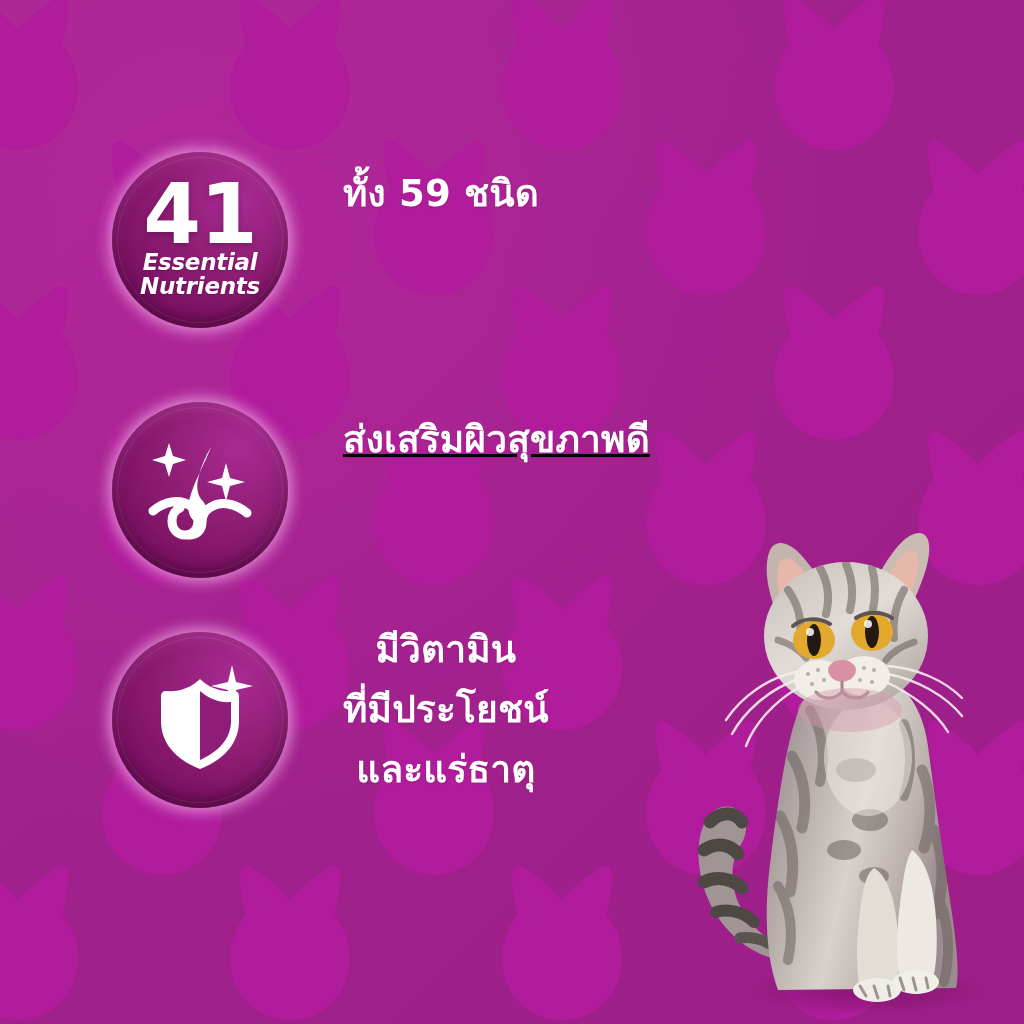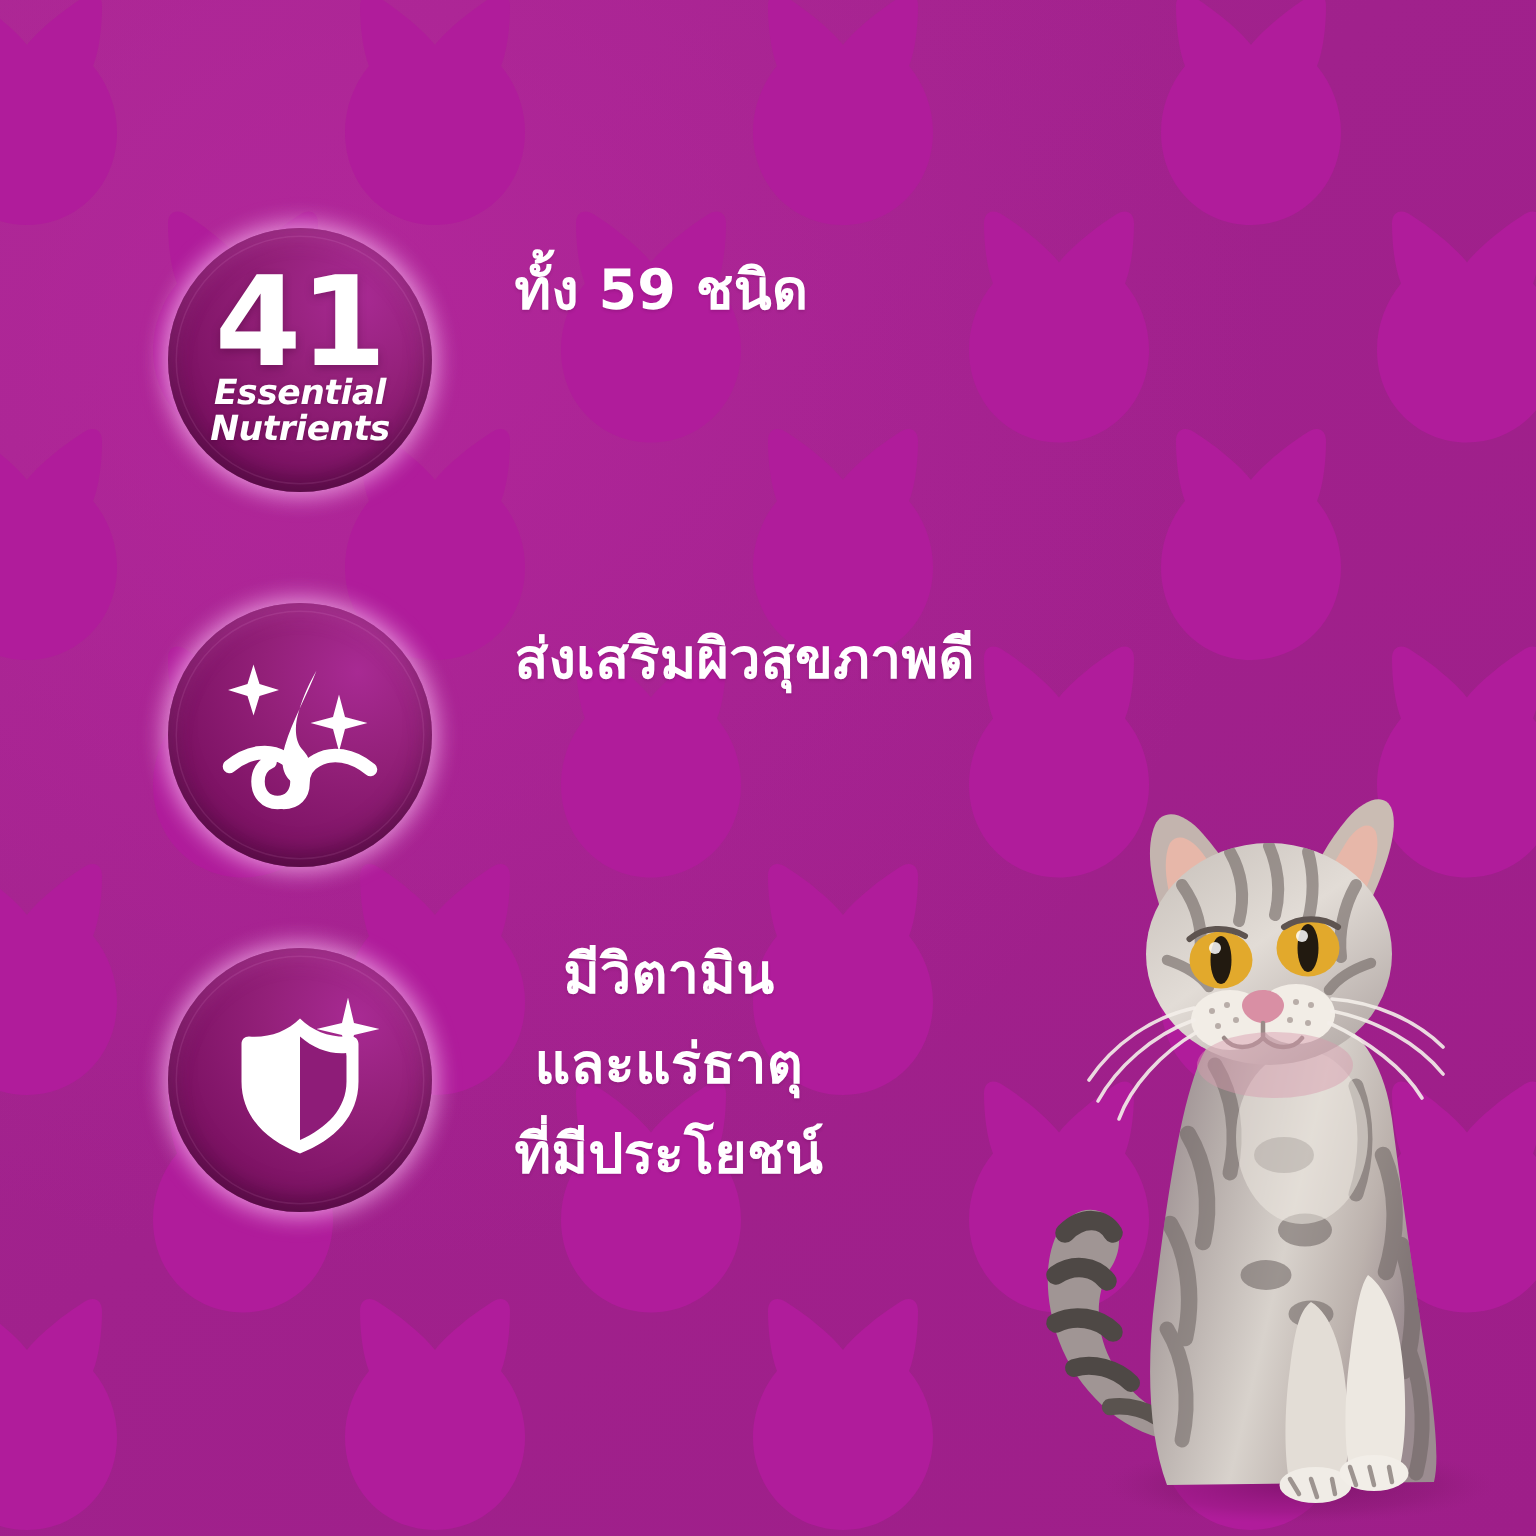--- a/index.html
+++ b/index.html
@@ -18,21 +18,21 @@
     position:absolute;inset:0;
     background:
       radial-gradient(circle at 22% 22%, rgba(190,40,165,0.55) 0%, rgba(163,34,143,0) 55%),
       linear-gradient(135deg,#A6278F 0%,#A0218C 45%,#9E1E89 100%);
   }
   #bg-pattern svg{position:absolute;inset:0;width:100%;height:100%;display:block;}
 
   
   .feature-row{position:absolute;display:flex;align-items:flex-start;}
   #row-1{left:96px;top:136px;}
-  #row-2{left:96px;top:386px;}
+  #row-2{left:96px;top:386px;text-decoration:underline;}
   #row-3{left:96px;top:616px;}
 
   
   .badge{
     position:relative;
     width:208px;height:208px;
     flex:0 0 208px;
     display:flex;align-items:center;justify-content:center;
   }
   .badge-glow{
@@ -245,22 +245,22 @@
                      L96 66
                      C96 84 83 97 65 105 Z" fill="#8E1C78"></path>
 
             <path d="M97 10 L101 27 L118 31 L101 35 L97 52 L93 35 L76 31 L93 27 Z"></path>
           </g>
         </svg>
       </div>
     </div>
     <div class="feature-text">
       <div>มีวิตามิน</div>
+      <div>ที่มีประโยชน์</div>
       <div>และแร่ธาตุ</div>
-      <div>ที่มีประโยชน์</div>
     </div>
   </div>
 
   <div id="cat-photo">
     <svg viewBox="0 0 380 504" aria-hidden="true">
       <defs>
         <linearGradient id="furBody" x1="0" y1="0" x2="1" y2="0.4">
           <stop offset="0%" stop-color="#8E7E84"></stop>
           <stop offset="30%" stop-color="#B5ACA9"></stop>
           <stop offset="58%" stop-color="#D8D2CC"></stop>

